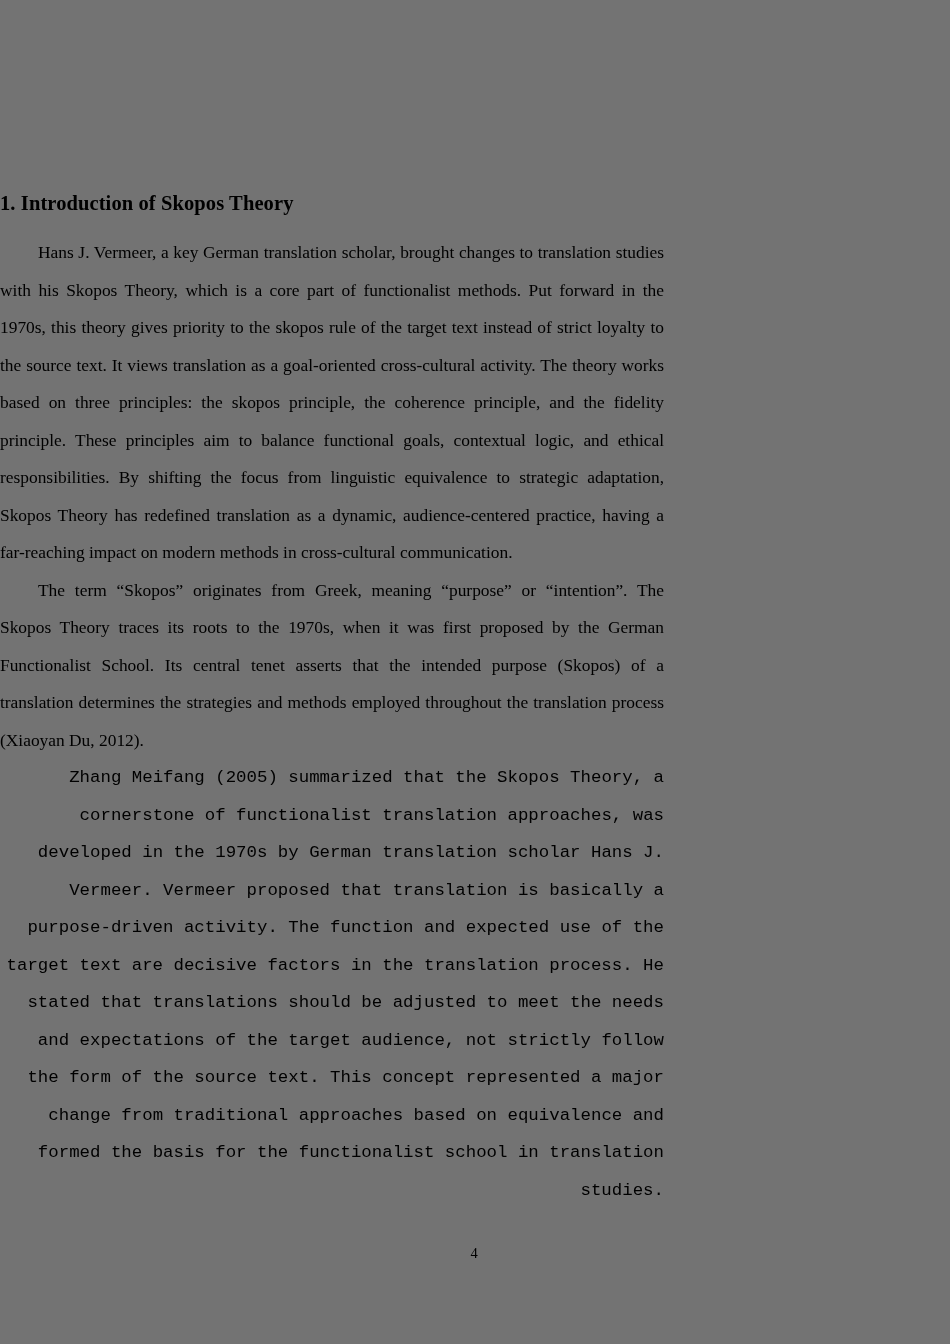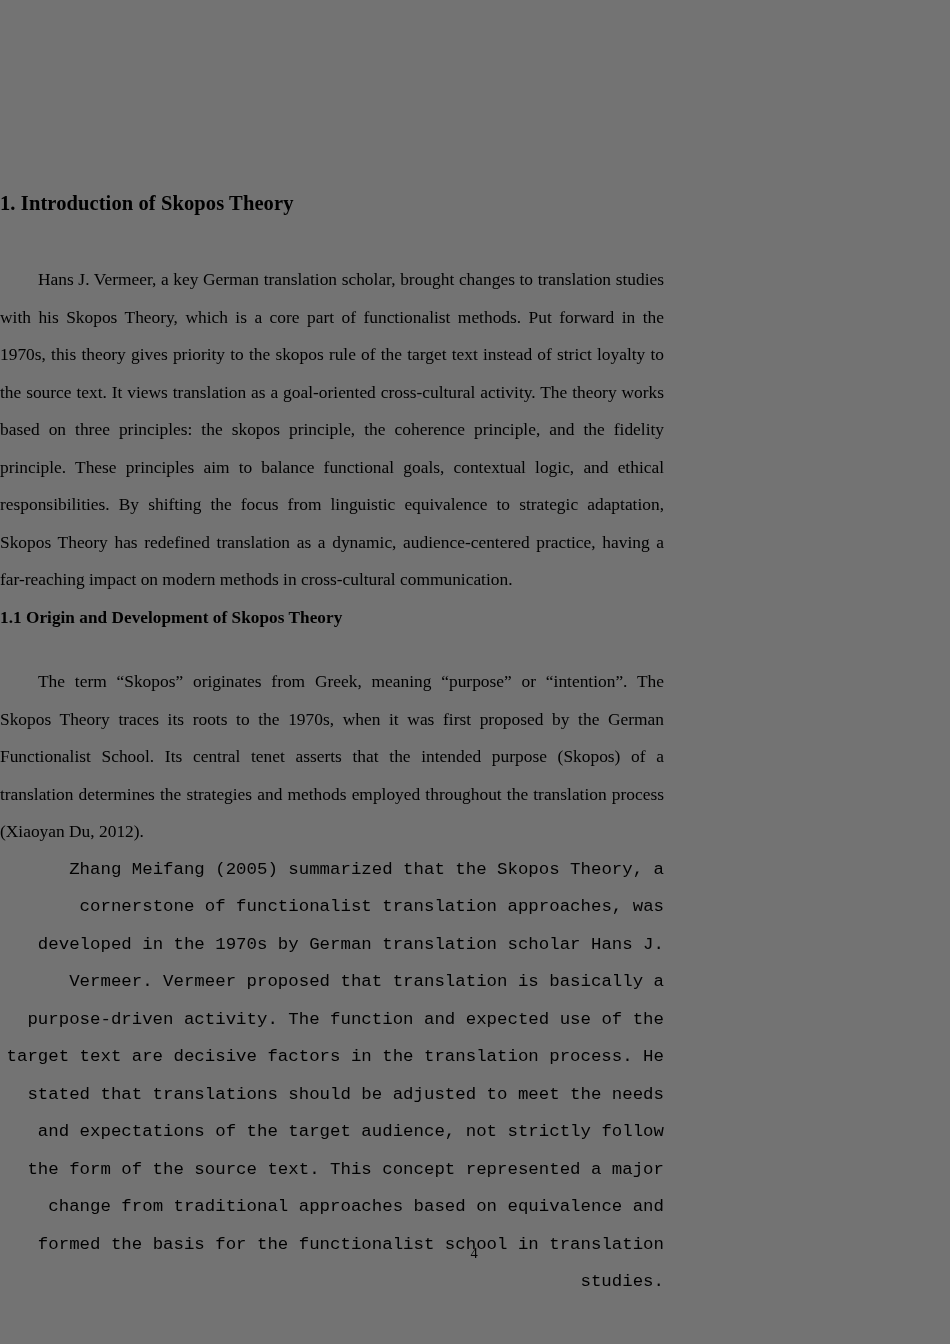--- a/index.html
+++ b/index.html
@@ -57,21 +57,20 @@
     margin: 0;
     padding: 0;
     text-indent: 38px;
     width: 664px;
     hyphens: none;
     -webkit-hyphens: none;
   }
   p.justify {
     text-align: justify;
     text-align-last: left;
-    margin-top: 27px;
   }
   p.leftalign {
     text-align: right;
     font-family: Liberation Mono, monospace;
   }
   .pageno {
     position: absolute;
     top: 1244px;
     left: 142px;
     width: 664px;
@@ -84,21 +83,20 @@
 <body>
 
 <div class="page">
 
   <h1 class="h1">1. Introduction of Skopos Theory</h1>
 
   <div class="body-block">
 
     <p class="para justify">Hans J. Vermeer, a key German translation scholar, brought changes to translation studies with his Skopos Theory, which is a core part of functionalist methods. Put forward in the 1970s, this theory gives priority to the skopos rule of the target text instead of strict loyalty to the source text. It views translation as a goal-oriented cross-cultural activity. The theory works based on three principles: the skopos principle, the coherence principle, and the fidelity principle. These principles aim to balance functional goals, contextual logic, and ethical responsibilities. By shifting the focus from linguistic equivalence to strategic adaptation, Skopos Theory has redefined translation as a dynamic, audience-centered practice, having a far-reaching impact on modern methods in cross-cultural communication.</p>
 
-    <h2 class="h2">1.1 Origin and Development of Skopos Theory</h2>
 
     <p class="para justify">The term “Skopos” originates from Greek, meaning “purpose” or “intention”. The Skopos Theory traces its roots to the 1970s, when it was first proposed by the German Functionalist School. Its central tenet asserts that the intended purpose (Skopos) of a translation determines the strategies and methods employed throughout the translation process (Xiaoyan Du, 2012).</p>
 
     <p class="para leftalign">Zhang Meifang (2005) summarized that the Skopos Theory, a cornerstone of functionalist translation approaches, was developed in the 1970s by German translation scholar Hans J. Vermeer. Vermeer proposed that translation is basically a purpose-driven activity. The function and expected use of the target text are decisive factors in the translation process. He stated that translations should be adjusted to meet the needs and expectations of the target audience, not strictly follow the form of the source text. This concept represented a major change from traditional approaches based on equivalence and formed the basis for the functionalist school in translation studies.</p>
 
   </div>
 
   <div class="pageno">4</div>
 
 </div>

